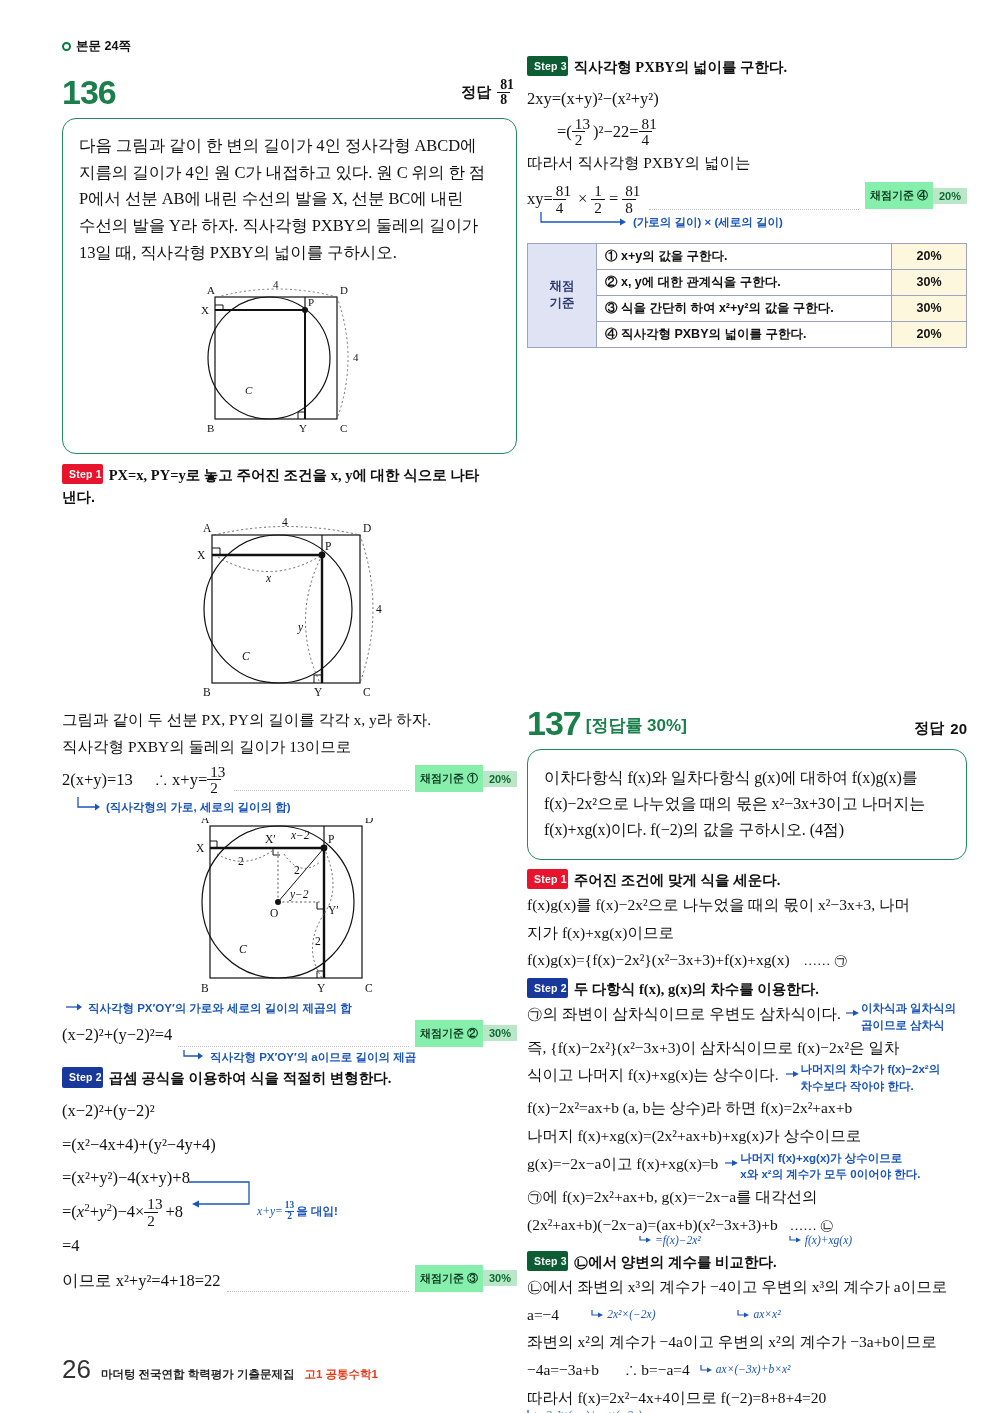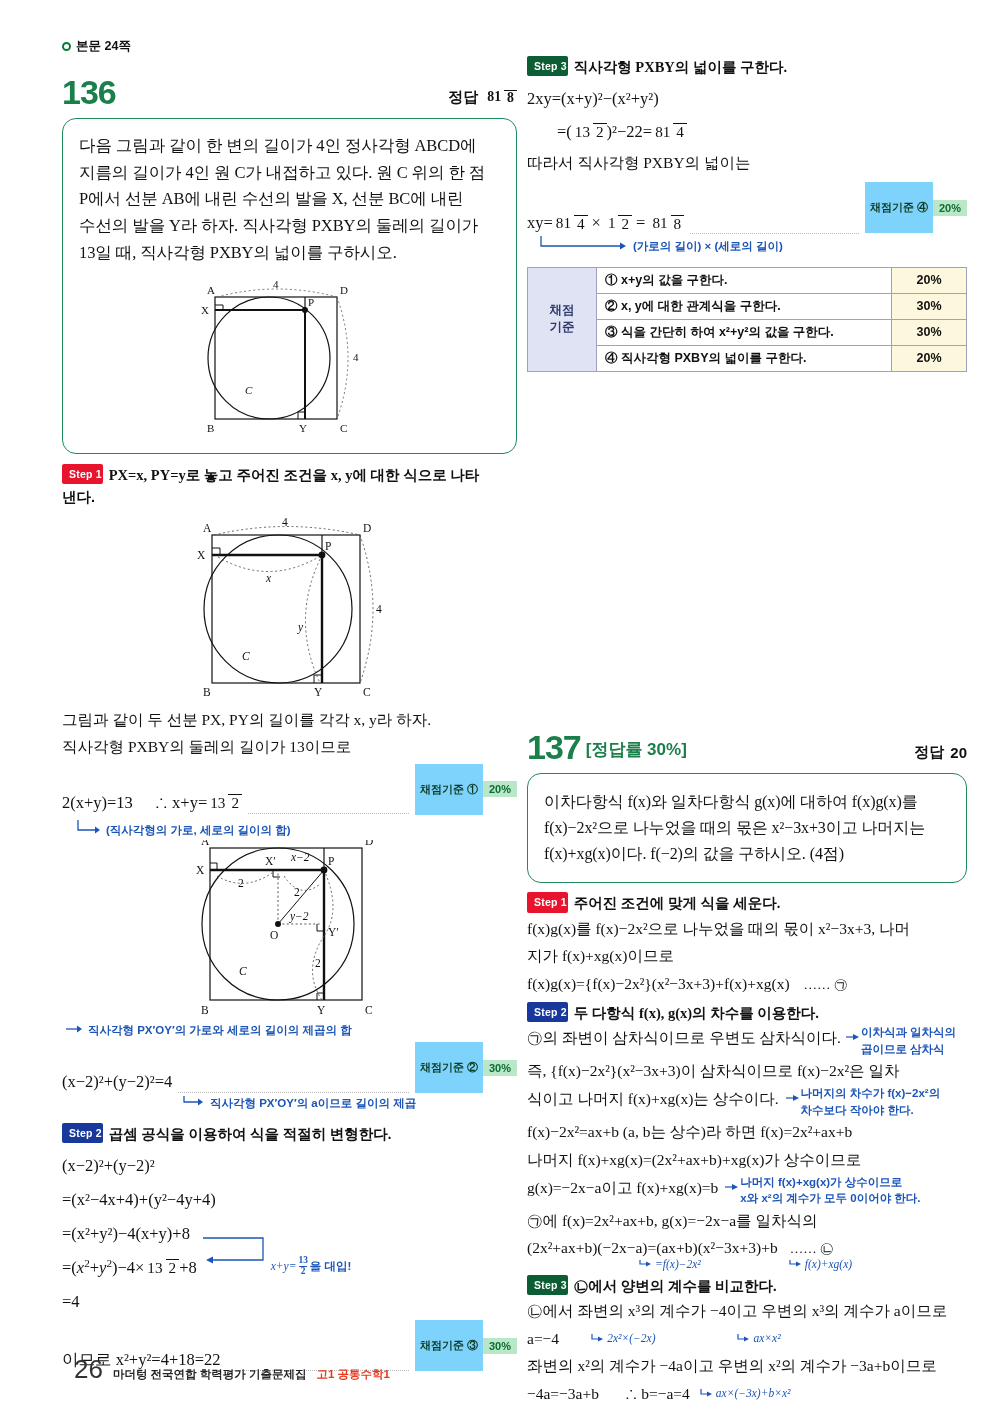--- a/index.html
+++ b/index.html
@@ -20,21 +20,21 @@
            font-weight:bold;font-size:12.5px;color:#111;}
   .srcline .dot{width:9px;height:9px;border-radius:50%;border:2.4px solid #0a7a3f;box-sizing:border-box;}
 
   
   .probhead{display:flex;align-items:flex-end;justify-content:space-between;}
   .pnum{font-family:"Liberation Sans",sans-serif;font-weight:bold;font-size:34px;color:#1a7f4b;letter-spacing:-1px;line-height:1;}
   .prate{font-family:"Liberation Sans",sans-serif;font-weight:bold;font-size:17px;color:#1a7f4b;margin-left:5px;padding-bottom:3px;}
   .ansbox{font-family:"Liberation Sans",sans-serif;font-weight:bold;font-size:15px;color:#111;display:flex;align-items:center;gap:6px;padding-bottom:2px;}
 
   
-  .frac{display:inline-flex;flex-direction:row;align-items:center;vertical-align:-0.45em;line-height:1.03;font-family:"Liberation Serif",serif;}
+  .frac{display:inline-flex;flex-direction:column;align-items:flex-start;vertical-align:-0.45em;line-height:1.03;font-family:"Liberation Serif",serif;}
   .frac .num{padding:0 3px;font-size:.92em;}
   .frac .den{padding:0 3px;border-top:1.3px solid currentColor;font-size:.92em;}
   .fs{display:inline-flex;flex-direction:column;align-items:center;vertical-align:-0.42em;line-height:1.02;}
   .fs .n{font-size:.82em;padding:0 2px;}
   .fs .d{font-size:.82em;padding:0 2px;border-top:1.1px solid currentColor;}
 
   
   .qbox{border:1.6px solid #1f8a5c;border-radius:14px;padding:14px 16px 13px 16px;margin-top:9px;background:#fff;}
   .qtext{font-size:16.5px;line-height:1.62;letter-spacing:-0.1px;}
 
@@ -47,39 +47,39 @@
   .steprow{font-family:"Liberation Sans",sans-serif;font-weight:bold;font-size:14.5px;line-height:1.55;margin-top:10px;}
   .steprow .mt{font-family:"Liberation Serif",serif;font-weight:bold;}
 
   
   .math{font-family:"Liberation Serif",serif;font-size:16.5px;line-height:1.95;}
   .math i{font-style:italic;}
   .sup{font-size:.68em;vertical-align:super;}
 
   
   .crit{display:inline-flex;align-items:center;font-family:"Liberation Sans",sans-serif;font-weight:bold;font-size:11px;}
-  .crit .lbl{background:#7dd3fc;color:#0d3b22;padding:18px 5px;}
+  .crit .lbl{background:#86efac;color:#0d3b22;padding:6px 5px;}
   .crit .pct{background:#b9e7c8;color:#0d6b33;padding:2px 6px;}
   .dots{flex:1;border-bottom:1.4px dotted #b9b9b9;margin:0 6px 5px 6px;height:1px;}
   .critrow{display:flex;align-items:flex-end;}
 
   
   .ann{color:#1b55b8;font-family:"Liberation Sans",sans-serif;font-weight:bold;font-size:11.5px;line-height:1.45;}
   .ann .mt{font-family:"Liberation Serif",serif;font-style:italic;font-weight:normal;}
   .annrow{display:flex;align-items:flex-start;gap:4px;margin-top:-4px;}
 
   
   table.rubric{border-collapse:collapse;width:100%;font-family:"Liberation Sans",sans-serif;font-size:12.5px;margin-top:12px;}
   table.rubric td{border:1px solid #9aa3c2;padding:4px 8px;}
   table.rubric td.key{background:#dfe3f4;color:#2e3a6b;font-weight:bold;text-align:center;width:52px;line-height:1.35;}
   table.rubric td.desc{background:#fff;color:#111;font-weight:bold;}
   table.rubric td.pct{background:#fdf7dd;text-align:center;font-weight:bold;width:58px;color:#111;}
 
   
-  .footer{position:absolute;left:74px;bottom:28px;display:flex;align-items:baseline;gap:10px;}
+  .footer{position:absolute;left:62px;bottom:28px;display:flex;align-items:baseline;gap:10px;}
   .footer .pgno{font-family:"Liberation Sans",sans-serif;font-size:26px;color:#333;font-weight:normal;}
   .footer .ftxt{font-family:"Liberation Sans",sans-serif;font-size:11.5px;font-weight:bold;color:#222;}
   .footer .fred{font-family:"Liberation Sans",sans-serif;font-size:11.5px;font-weight:bold;color:#e8381a;}
 
   .fig{display:block;margin:8px auto 0 auto;}
   .tight{line-height:1.75;}
 </style>
 </head>
 <body>
 
@@ -280,21 +280,21 @@
     </div>
 
     <div class="annrow" style="margin-left:120px;margin-top:-4px;">
       <svg width="24" height="14">
           <path d="M2 2 V8 H18" stroke="#1b55b8" fill="none" stroke-width="1.3"></path>
           <path d="M16 4.5 L21 8 L16 11.5 Z" fill="#1b55b8"></path>
         </svg>
       <span class="ann" style="margin-top:1px;">직사각형 PX′OY′의 a이므로 길이의 제곱</span>
     </div>
 
-    <div class="steprow" style="margin-top:11px;">
+    <div class="steprow" style="margin-top:2px;">
       <span class="step s2">Step 2</span><span class="mt">곱셈 공식을 이용하여 식을 적절히 변형한다.</span>
     </div>
 
     <div class="math" style="margin-top:4px;line-height:2.05;">
       <div>(x−2)²+(y−2)²</div>
       <div>=(x²−4x+4)+(y²−4y+4)</div>
       <div>=(x²+y²)−4(x+y)+8</div>
       <div style="display:flex;align-items:center;">
         <span>=(<i>x</i><span class="sup">2</span>+<i>y</i><span class="sup">2</span>)−4×</span>
         <span class="frac">
@@ -482,21 +482,21 @@
           <svg width="16" height="14" style="margin-top:6px;">
               <path d="M1 7 H10" stroke="#1b55b8" fill="none" stroke-width="1.2"></path>
               <path d="M8 4 L14 7 L8 10 Z" fill="#1b55b8"></path>
             </svg>
           <span class="ann">
             <span style="display:block;">나머지 f(x)+xg(x)가 상수이므로</span>
             <span style="display:block;">x와 x²의 계수가 모두 0이어야 한다.</span>
           </span>
         </span>
       </div>
-      <div>㉠에 f(x)=2x²+ax+b, g(x)=−2x−a를 일차식의</div>
+      <div>㉠에 f(x)=2x²+ax+b, g(x)=−2x−a를 대각선의</div>
       <div style="display:flex;align-items:baseline;">
         <span>(2x²+ax+b)(−2x−a)=(ax+b)(x²−3x+3)+b</span>
         <span style="margin-left:12px;font-size:13.5px;">…… ㉡</span>
       </div>
       <div style="display:flex;gap:88px;margin-top:-6px;margin-left:112px;">
         <span class="ann" style="display:flex;align-items:center;gap:2px;">
           <svg width="14" height="12">
               <path d="M1 2 V6 H8" stroke="#1b55b8" fill="none" stroke-width="1.2"></path>
               <path d="M7 3.5 L12 6 L7 8.5 Z" fill="#1b55b8"></path>
             </svg>

